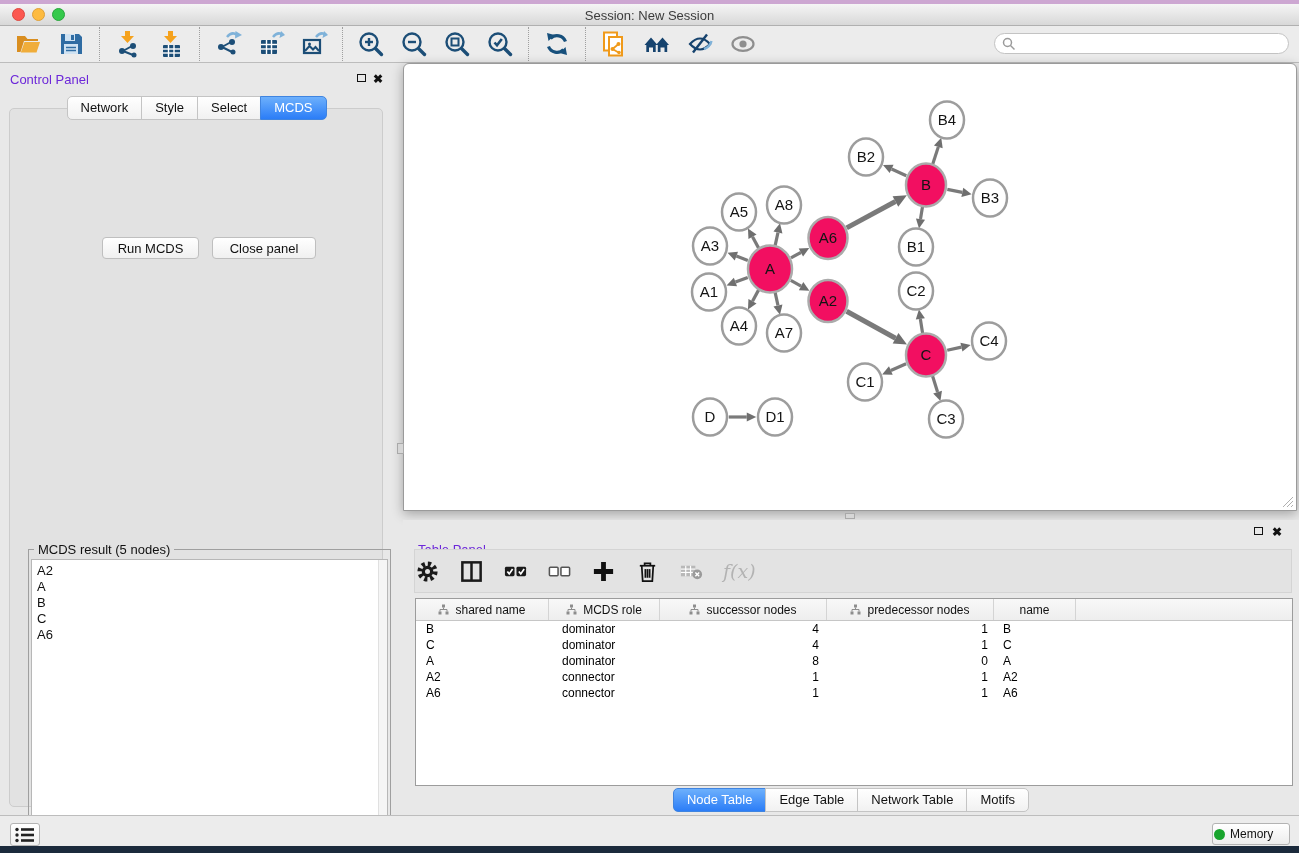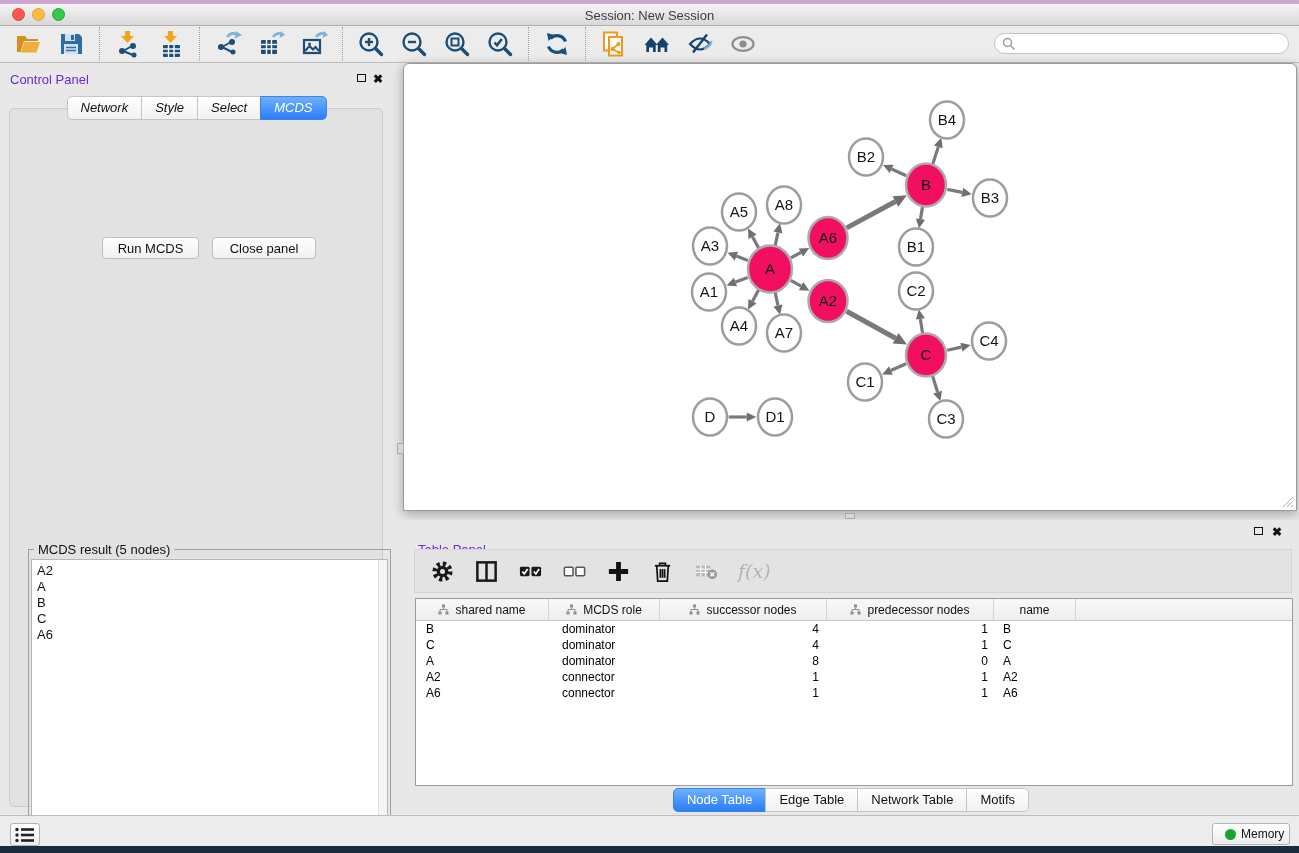--- a/index.html
+++ b/index.html
@@ -31,21 +31,21 @@
   #search-input{ position:absolute; left:24px; top:1px; width:260px; height:17px;
                  border:none; outline:none; font-size:12px; background:transparent; }
 
   
   #control-panel{ left:0; top:63px; width:393px; height:752px; background:#e8e8e8; }
   .panel-title{ font-size:13px; color:#6d28d9; }
   .float-ico{ width:9px; height:8px; border:1.5px solid #111; display:inline-block; }
   .close-ico{ font-size:12px; color:#111; font-weight:bold; line-height:10px; }
   #cp-body{ left:9px; top:45px; width:374px; height:699px; background:#e2e2e2;
             border:1px solid #cccccc; border-radius:5px; }
-  .segbar{ display:flex;font-style:italic; }
+  .segbar{ display:flex; }
   .seg{ font-size:13px; padding:3px 13px 4px 13px; background:linear-gradient(#ffffff,#f1f1f1);
         border:1px solid #c4c4c4; margin-left:-1px; color:#111; white-space:nowrap; }
   .seg.first{ border-radius:5px 0 0 5px; margin-left:0; }
   .seg.last{ border-radius:0 5px 5px 0; }
   .seg.selected{ background:linear-gradient(#6db0fc,#2b7df7); color:#fff; border-color:#3f84e0; }
   #cp-tabs{ top:33px; left:50%; transform:translateX(-50%); }
   #opt-label{ top:77px; width:393px; text-align:center; font-size:13px; color:#111; }
   #criterion-select{ left:43px; top:94px; width:313px; height:23px; background:#fff;
                      border:1px solid #b2b2b2; border-radius:4px; }
   #criterion-value{ position:absolute; left:10px; top:3px; font-size:13px; color:#111; }
@@ -79,21 +79,21 @@
   #graph-canvas{ position:absolute; left:0; top:24px; width:892px; height:422px; background:#fff; }
   #net-grip{ position:absolute; right:2px; bottom:2px; }
   .divider-thumb{ background:#d6d6d6; border:1px solid #a9a9a9; }
   #div-thumb-v{ left:397px; top:443px; width:7px; height:11px; }
   #div-thumb-h{ left:845px; top:513px; width:10px; height:6px; }
 
   
   #table-panel{ left:403px; top:520px; width:896px; height:295px; background:#e8e8e8; }
   #tp-toolbar{ position:absolute; left:11px; top:29px; width:878px; height:44px;
                background:#e3e3e3; border:1px solid #d4d4d4; display:flex; align-items:center;
-               gap:19px; padding-left:15px; }
+               gap:19px; }
   #tp-toolbar .tbtn{ width:25px; height:25px; }
   #tp-toolbar .tbtn svg{ width:25px; height:25px; }
   .fx{ font-family:"DejaVu Serif",serif; font-style:italic; font-size:19px; color:#b3b3b3; }
   #node-table{ position:absolute; left:12px; top:78px; width:878px; height:188px; background:#fff;
                border:1px solid #9c9c9c; }
   #table-header{ display:flex; height:22px; background:linear-gradient(#f8f8f8,#eeeeee);
                  border-bottom:1px solid #c6c6c6; }
   .th{ display:flex; align-items:center; justify-content:center; gap:6px;
        border-right:1px solid #d4d4d4; font-size:12px; color:#111; overflow:hidden; }
   .th svg{ width:11px; height:11px; flex:none; }
@@ -102,21 +102,21 @@
   #tp-tabs{ top:268px; left:0; width:896px; display:flex; justify-content:center; }
 
   
   #status-bar{ left:0; top:815px; width:100%; height:31px; background:#ececec;
                border-top:1px solid #bdbdbd; }
   #list-btn{ position:absolute; left:10px; top:7px; width:30px; height:23px;
              background:linear-gradient(#ffffff,#efefef); border:1px solid #b3b3b3; border-radius:3px; }
   #list-btn svg{ position:absolute; left:3px; top:2px; }
   #memory-btn{ position:absolute; right:9px; top:7px; width:78px; height:22px;
                background:linear-gradient(#ffffff,#ededed); border:1px solid #b3b3b3; border-radius:3px;
-               display:flex; align-items:center; gap:5px; padding-left:12px; }
+               display:flex; align-items:center; gap:5px; padding-left:1px; }
   #memory-dot{ width:11px; height:11px; border-radius:50%; background:#18a42d; }
   #memory-label{ font-size:12px; color:#111; }
   #bottom-strip{ left:0; top:846px; width:100%; height:7px; background:#1b2a3c; }
 </style>
 </head>
 <body>
 
 <div id="root">
 
   <div id="top-strip" class="abs"></div>

